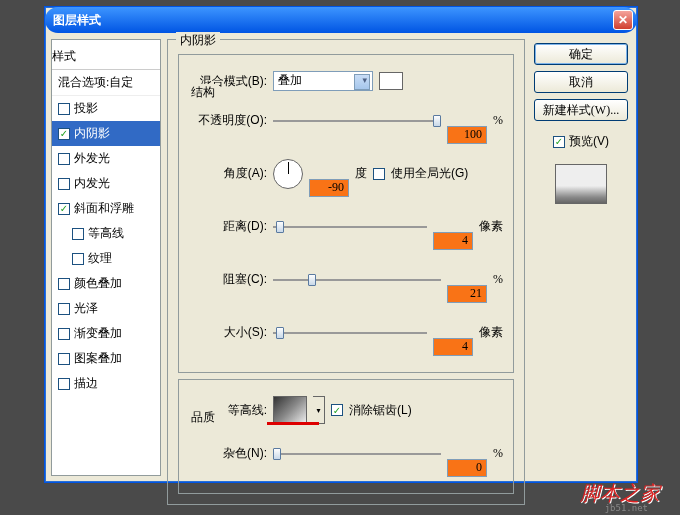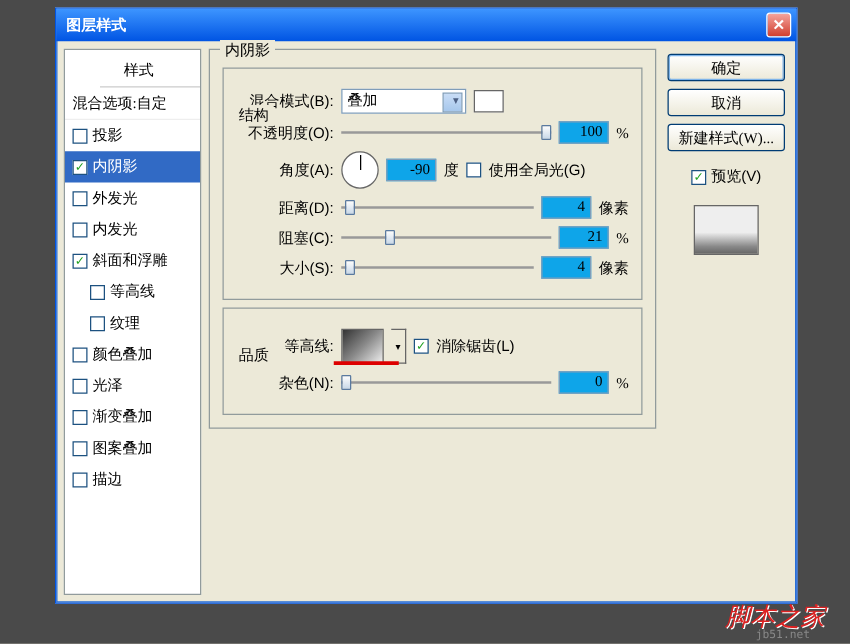--- a/index.html
+++ b/index.html
@@ -1,44 +1,44 @@
 <!DOCTYPE html>
 <html><head>
 <meta charset="utf-8">
 <style>
 * { box-sizing: border-box; margin: 0; padding: 0; font-family: "Microsoft YaHei", "SimSun", sans-serif; font-size: 12px; }
 body { background: #4a4a4a; width: 680px; height: 515px; position: relative; }
 .window { position: absolute; left: 44px; top: 6px; width: 594px; height: 477px; background: #ece9d8; border: 1px solid #0054e3; box-shadow: 0 0 0 1px #2a6fd4 inset; }
-.titlebar { height: 26px; background: linear-gradient(#3d95ff, #0054e3); display: flex; align-items: center; padding: 0 4px; color: #fff; font-weight: bold; }
+.titlebar { height: 26px; background: linear-gradient(#3d95ff, #0054e3); display: flex; align-items: center; padding: 0 4px; color: #fff; font-weight: bold; border-radius: 13px; }
 .titlebar-title { flex: 1; padding-left: 4px; }
 .close-btn { width: 20px; height: 20px; background: linear-gradient(#f5a49c, #d03f2f); border: 1px solid #fff; border-radius: 3px; color: #fff; display: flex; align-items: center; justify-content: center; font-weight: bold; font-size: 11px; cursor: pointer; }
 .body { display: flex; padding: 6px; gap: 6px; height: calc(100% - 26px); }
 .styles-panel { width: 110px; border: 1px solid #919b9c; background: #fff; padding: 4px 0; }
-.styles-header { padding: 4px 19px; border-bottom: 1px solid #ccc; font-family: SimSun; margin-left: 28px; }
+.styles-header { padding: 4px 0; border-bottom: 1px solid #ccc; font-family: SimSun; }
 .blend-opts { padding: 4px 6px; border-bottom: 1px solid #eee; font-family: SimSun; }
 .style-item { padding: 4px 6px; display: flex; align-items: center; gap: 4px; font-family: SimSun; cursor: pointer; }
 .style-item.sub { padding-left: 20px; }
 .style-item.selected { background: #316ac5; color: #fff; }
 .chk { width: 12px; height: 12px; border: 1px solid #1c5180; background: #fff; display: inline-flex; align-items: center; justify-content: center; font-size: 10px; color: #21a121; }
 .chk.checked::after { content: "✓"; }
 .middle { flex: 1; display: flex; flex-direction: column; gap: 4px; }
 .fieldset { border: 1px solid #919b9c; padding: 8px 10px 10px; position: relative; }
 .fieldset > .legend { position: absolute; top: -8px; left: 8px; background: #ece9d8; padding: 0 4px; font-family: SimSun; }
 .inner-fs { border: 1px solid #919b9c; padding: 10px; margin-top: 6px; position: relative; }
 .inner-fs > .legend { position: absolute; top: -8px; left: 8px; background: #ece9d8; padding: 0 4px; font-family: SimSun; margin-top: 37px; }
 .row { display: flex; align-items: center; gap: 6px; margin: 6px 0; font-family: SimSun; }
 .row-label { width: 78px; text-align: right; }
 .select { height: 20px; border: 1px solid #7f9db9; background: #fff; padding: 0 18px 0 4px; position: relative; font-family: SimSun; }
 .select::after { content: ""; position: absolute; right: 2px; top: 2px; width: 14px; height: 14px; background: linear-gradient(#c9ddf6,#a6c7ec); border: 1px solid #7f9db9; }
 .select::before { content: "▾"; position: absolute; right: 5px; top: 3px; font-size: 9px; z-index: 1; color: #4d6185; }
 .swatch { width: 24px; height: 18px; border: 1px solid #666; background: #fff; }
 .slider { flex: 1; height: 16px; position: relative; }
 .slider-track { position: absolute; left: 0; right: 0; top: 7px; height: 2px; background: #999; }
 .slider-thumb { position: absolute; top: 2px; width: 8px; height: 12px; background: linear-gradient(#fdfdfd,#c8d8e8); border: 1px solid #5a7aa0; border-radius: 1px; }
-.num-input { width: 40px; height: 18px; border: 1px solid #7f9db9; background: #0ea5e9; text-align: right; padding: 0 4px; font-family: SimSun; }
+.num-input { width: 40px; height: 18px; border: 1px solid #7f9db9; background: #f97316; text-align: right; padding: 0 4px; font-family: SimSun; margin-top: 29px; }
 .unit { font-family: SimSun; }
 .angle-dial { width: 30px; height: 30px; border: 1px solid #666; border-radius: 50%; background: #fff; position: relative; }
 .angle-dial::after { content: ""; position: absolute; top: 14px; left: 14px; width: 1px; height: 12px; background: #000; transform-origin: top; transform: rotate(180deg); }
 .contour { width: 34px; height: 28px; border: 1px solid #666; background: linear-gradient(135deg, #333 0%, #888 50%, #eee 100%); position: relative; }
 .contour-dd { width: 12px; height: 28px; border: 1px solid #666; border-left: none; background: #ece9d8; display: flex; align-items: center; justify-content: center; font-size: 8px; }
 .underline-red { position: absolute; height: 3px; background: #d00; }
 .btn-row { display: flex; gap: 10px; justify-content: center; margin-top: 10px; }
 .ps-btn { padding: 2px 10px; border: 1px solid #919b9c; background: #ece9d8; border-radius: 3px; font-family: SimSun; cursor: pointer; }
 .right-panel { width: 100px; display: flex; flex-direction: column; gap: 6px; align-items: center; padding-top: 4px; }
 .r-btn { width: 94px; height: 22px; border: 1px solid #003c74; border-radius: 3px; background: linear-gradient(#fff,#ece9d8); font-family: SimSun; cursor: pointer; }

